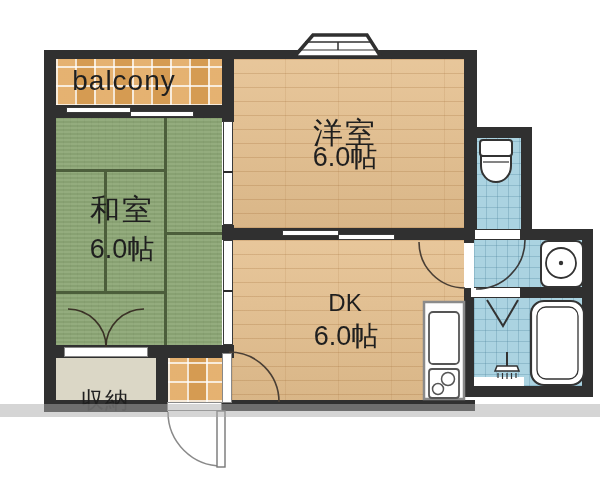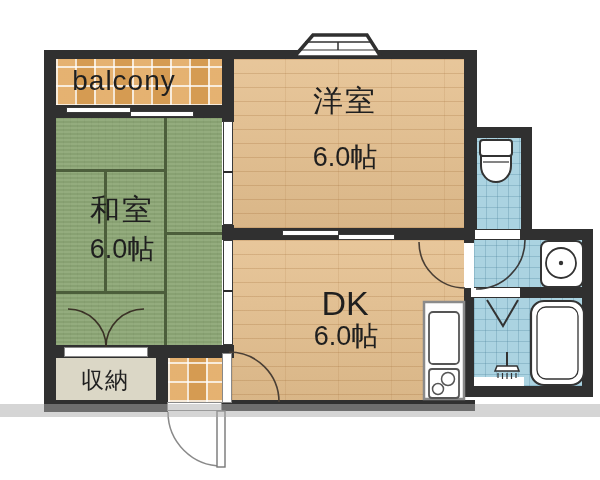--- a/index.html
+++ b/index.html
@@ -156,20 +156,20 @@
       <rect x="429" y="312" width="30" height="52" rx="4" fill="#ffffff" stroke="#555" stroke-width="1.8"></rect>
       <rect x="429" y="369" width="30" height="29" rx="3" fill="#ffffff" stroke="#555" stroke-width="1.8"></rect>
       <circle cx="448" cy="379" r="6.5" fill="#ffffff" stroke="#555" stroke-width="1.5"></circle>
       <circle cx="438" cy="389" r="5.5" fill="#ffffff" stroke="#555" stroke-width="1.5"></circle>
     </g>
   </svg>
 
   <div class="lbl" style="left:124px;top:81px;font-size:28px;letter-spacing:1px;">balcony</div>
   <div class="lbl jp" style="left:122px;top:210px;">和室</div>
   <div class="lbl sz" style="left:122px;top:249px;">6.0帖</div>
-  <div class="lbl jp" style="left:345px;top:101px;">洋室</div>
+  <div class="lbl jp" style="left:345px;top:133px;">洋室</div>
   <div class="lbl sz" style="left:345px;top:157px;">6.0帖</div>
-  <div class="lbl" style="left:345px;top:303px;font-size:34px;">DK</div>
+  <div class="lbl" style="left:345px;top:303px;font-size:24px;">DK</div>
   <div class="lbl sz" style="left:346px;top:336px;">6.0帖</div>
-  <div class="lbl" style="left:105px;top:380px;font-size:23px;letter-spacing:1px;">収納</div>
+  <div class="lbl" style="left:105px;top:400px;font-size:23px;letter-spacing:1px;">収納</div>
 
   <div id="wm-band"></div>
 </div>
 
 </body></html>

